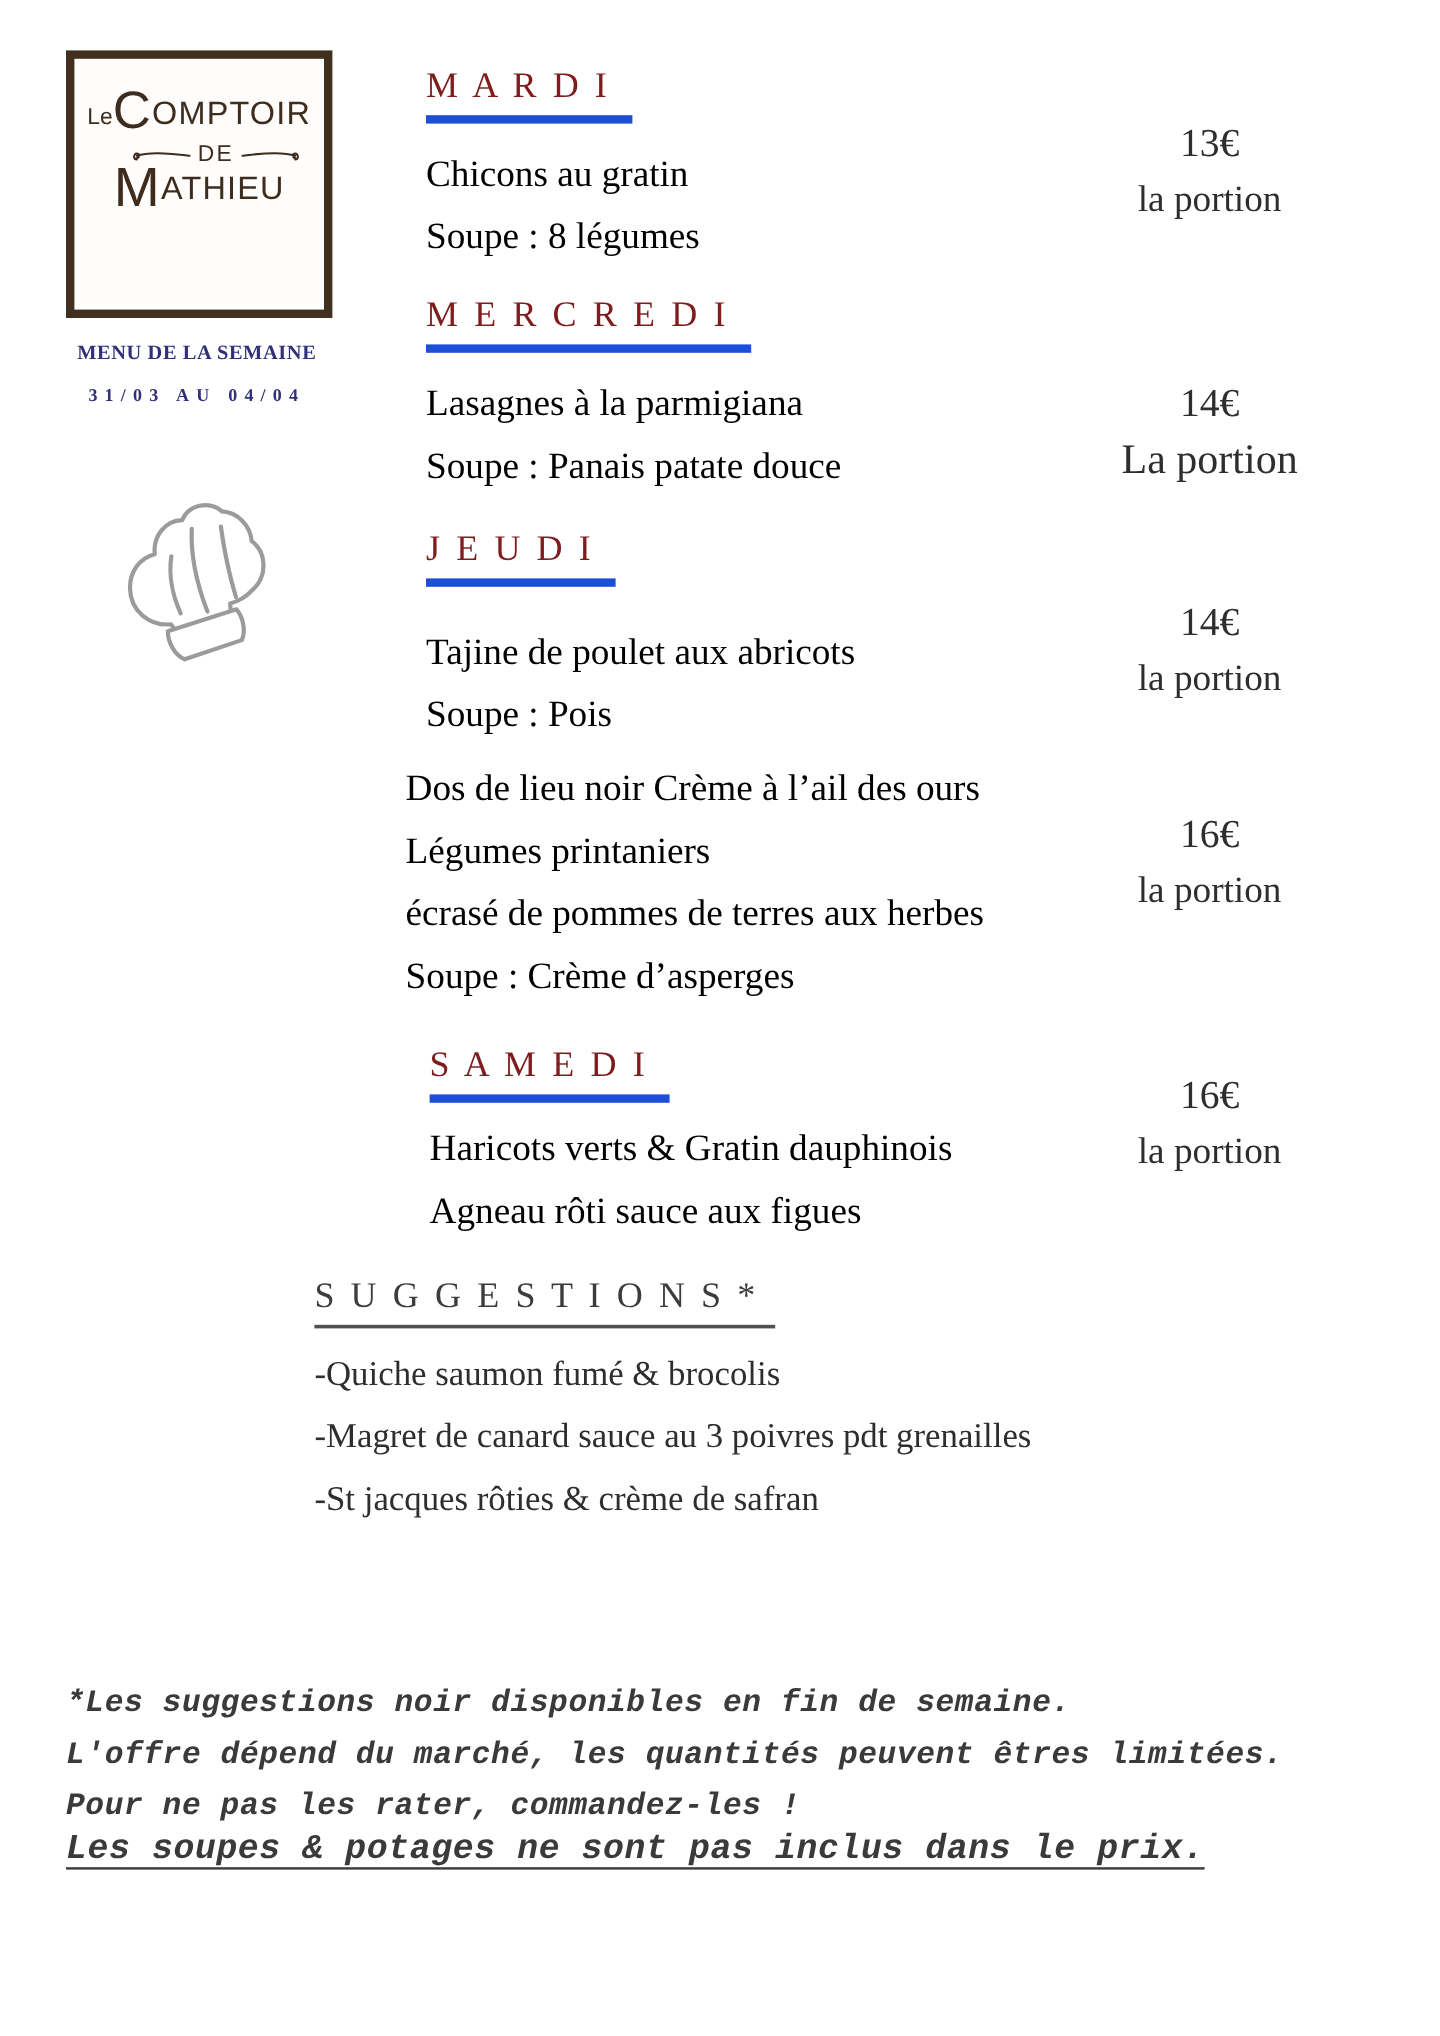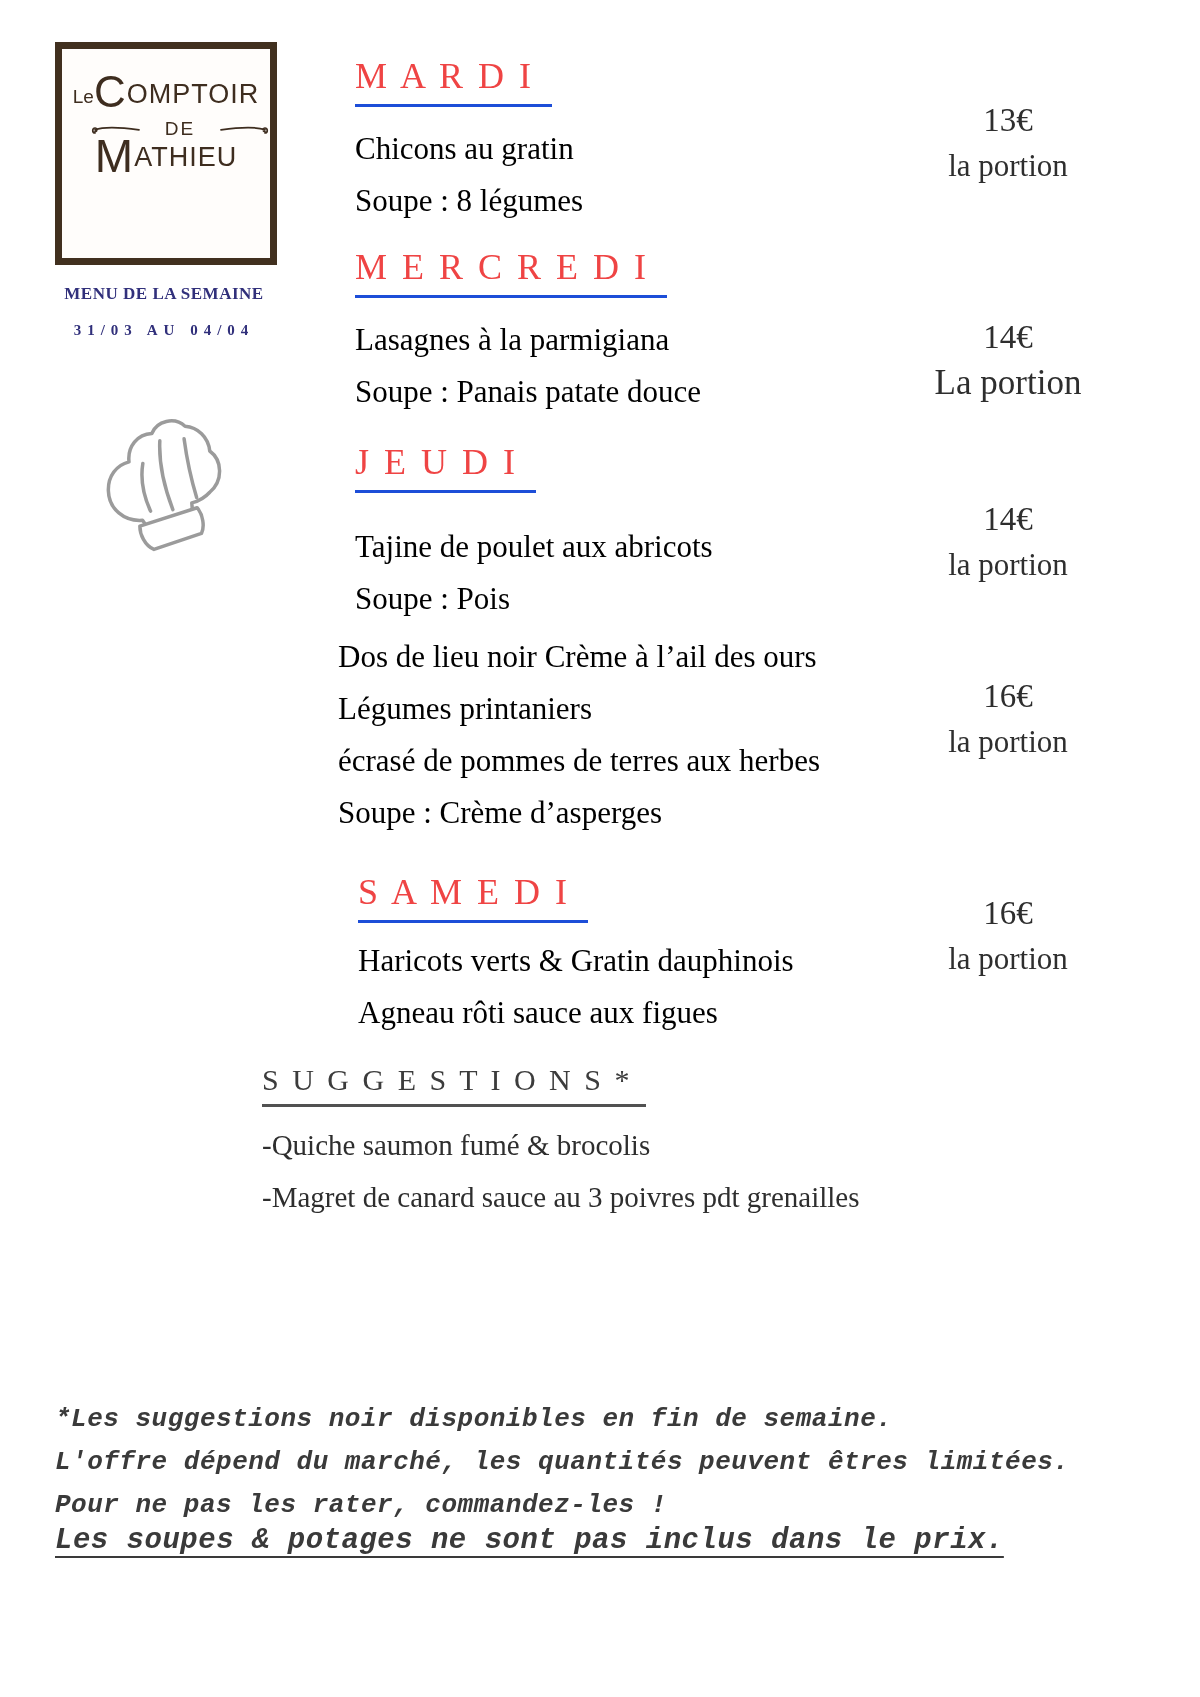--- a/index.html
+++ b/index.html
@@ -18,44 +18,44 @@
     width:208px; height:209px;
     border:7px solid #41301f;
     background:#fffdfb;
     text-align:center;
     color:#3e2d1f;
     font-family:"Liberation Sans", sans-serif;
   }
   .logo-line1 { margin-top:30px; font-size:27px; letter-spacing:1px; white-space:nowrap; }
   .logo-line1 .sm { font-size:19px; letter-spacing:0; }
   .logo-line1 .cap { font-size:44px; line-height:0; vertical-align:-4px; }
-  .logo-line2 { margin-top:8px; font-size:19px; letter-spacing:2px; display:flex; align-items:center; justify-content:space-between; gap:6px;padding-left:28px; }
+  .logo-line2 { margin-top:8px; font-size:19px; letter-spacing:2px; display:flex; align-items:center; justify-content:center; gap:6px;padding-left:28px; }
   .logo-line3 { margin-top:2px; font-size:27px; letter-spacing:1px; white-space:nowrap; }
   .logo-line3 .cap { font-size:46px; line-height:0; vertical-align:-6px; }
 
   .week-title {
     position:absolute; left:44px; top:284px; width:240px;
     text-align:center;
     color:#31307b; font-weight:bold; font-size:17px; letter-spacing:0.5px;
   }
   .week-date {
     position:absolute; left:44px; top:322px; width:240px;
     text-align:center;
     color:#31307b; font-weight:bold; font-size:15px; letter-spacing:6px;
     white-space:nowrap;
   }
   .chef-hat { position:absolute; left:96px; top:408px; }
 
   
   .day { position:absolute; }
   .day-title {
     margin:0; font-weight:normal;
-    font-size:36px; letter-spacing:3px; color:#ef4444;
+    font-size:30px; letter-spacing:3px; color:#7f1d1d;
     display:inline-block;
-    border-bottom:3px solid #1d4ed8;
+    border-bottom:7px solid #1d4ed8;
     padding:0 18px 7px 0;
     white-space:nowrap;
   }
   .item { margin:0; font-size:31px; line-height:52px; color:#000000; white-space:nowrap; }
 
   .price { position:absolute; left:908px; width:200px; text-align:center; }
   .price-amount { font-size:33px; line-height:48px; }
   .price-sub { font-size:31px; line-height:44px; }
   .price-sub.big { font-size:35px; }
 
@@ -171,20 +171,21 @@
   </section>
   <aside class="price" style="top:889px;">
     <div class="price-amount">16€</div>
     <div class="price-sub">la portion</div>
   </aside>
 
   <section class="suggestions">
     <h2 class="sugg-title">S U G G E S T I O N S *</h2>
     <p class="sugg-item">-Quiche saumon fumé &amp; brocolis</p>
     <p class="sugg-item">-Magret de canard sauce au 3 poivres pdt grenailles</p>
+    <p class="sugg-item">-St jacques rôties &amp; crème de safran</p>
   </section>
 
   <div class="footnote">
     <p>*Les suggestions noir disponibles en fin de semaine.</p>
     <p>L'offre dépend du marché, les quantités peuvent êtres limitées.</p>
     <p>Pour ne pas les rater, commandez-les !</p>
   </div>
 
   <div class="footer-note">Les soupes &amp; potages ne sont pas inclus dans le prix.</div>
 

